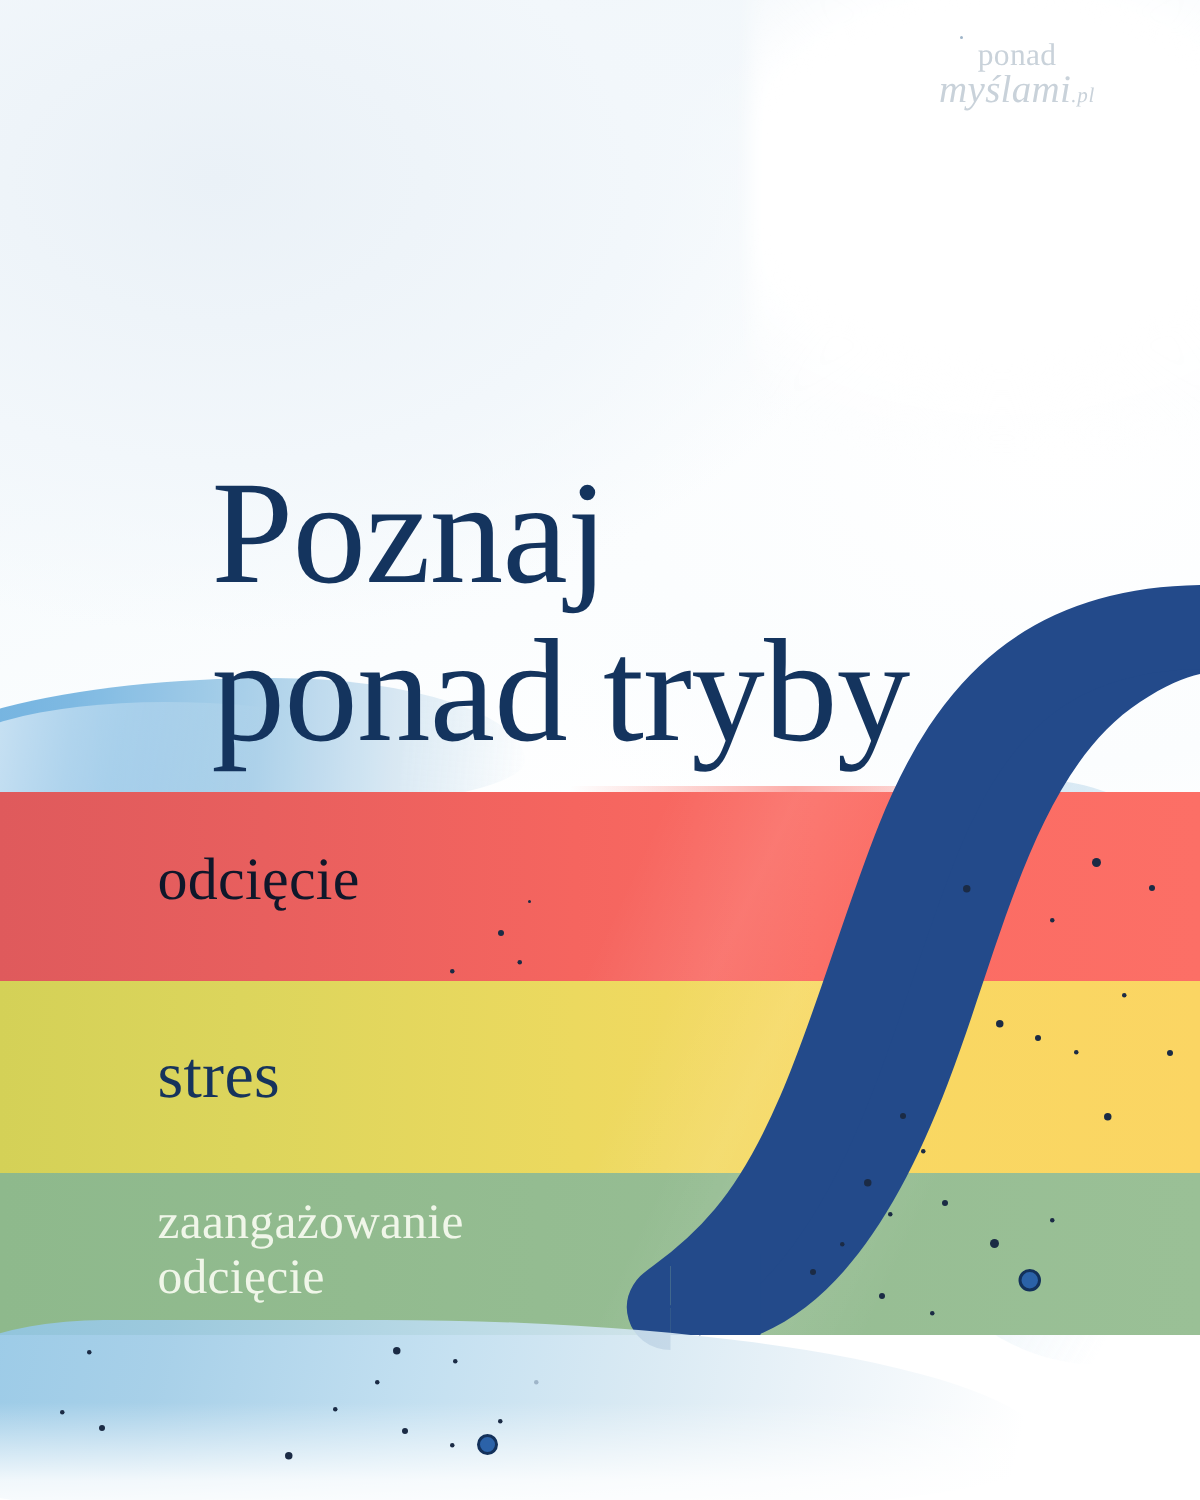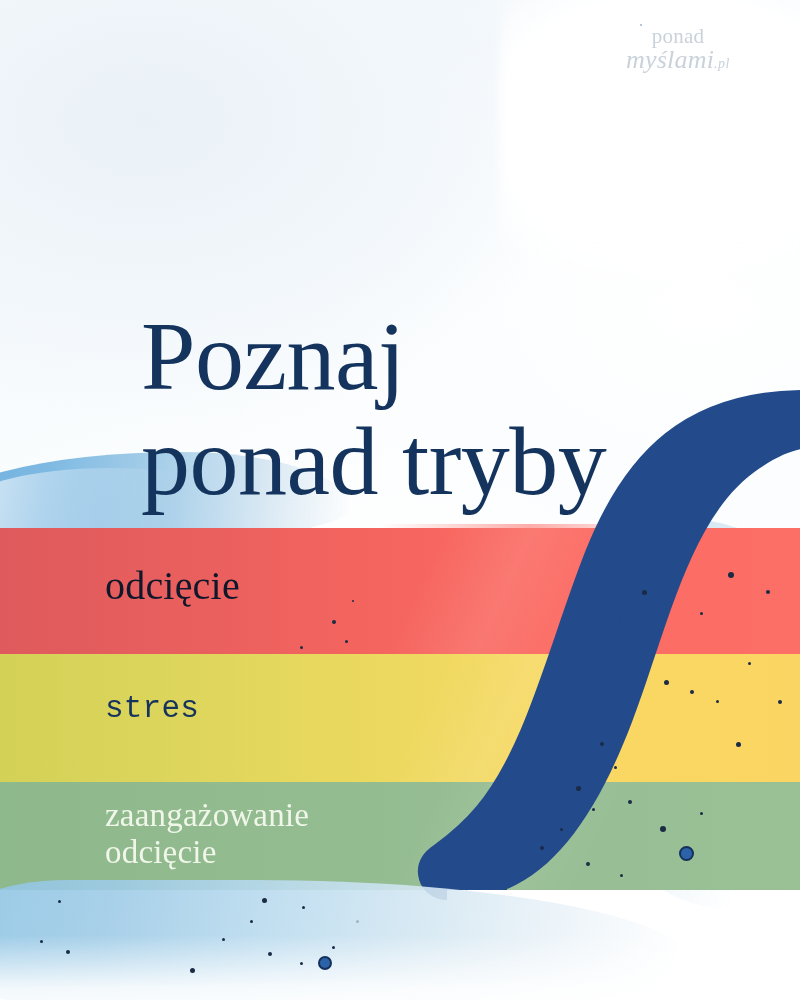--- a/index.html
+++ b/index.html
@@ -160,21 +160,21 @@
   .title .t-line { display: block; white-space: nowrap; }
 
   .band-label {
     position: absolute;
     left: 105px;
     font-weight: 400;
     letter-spacing: .2px;
     line-height: 1.12;
   }
   .band-label.red   { top: 564px; font-size: 40px; color: #0f172a; }
-  .band-label.yellow{ top: 692px; font-size: 31px; color: #16335c; font-family: Liberation Mono, monospace; }
+  .band-label.yellow{ top: 692px; font-size: 44px; color: #16335c; }
   .band-label.green {
     top: 797px; font-size: 33px; color: #f0f6e9;
   }
   .band-label.green .ln { display: block; }
 
   
   .speckles { position: absolute; inset: 0; pointer-events: none; }
   .sp {
     position: absolute;
     background: #1b2b45;

